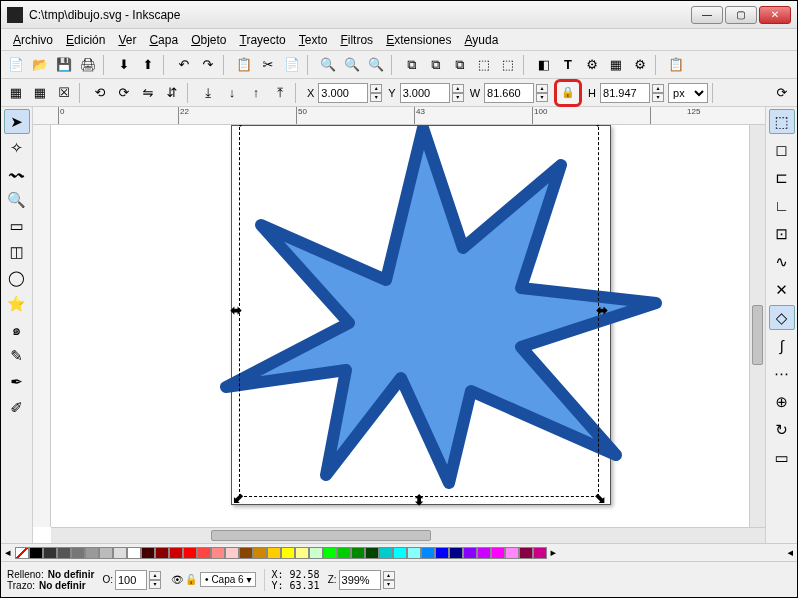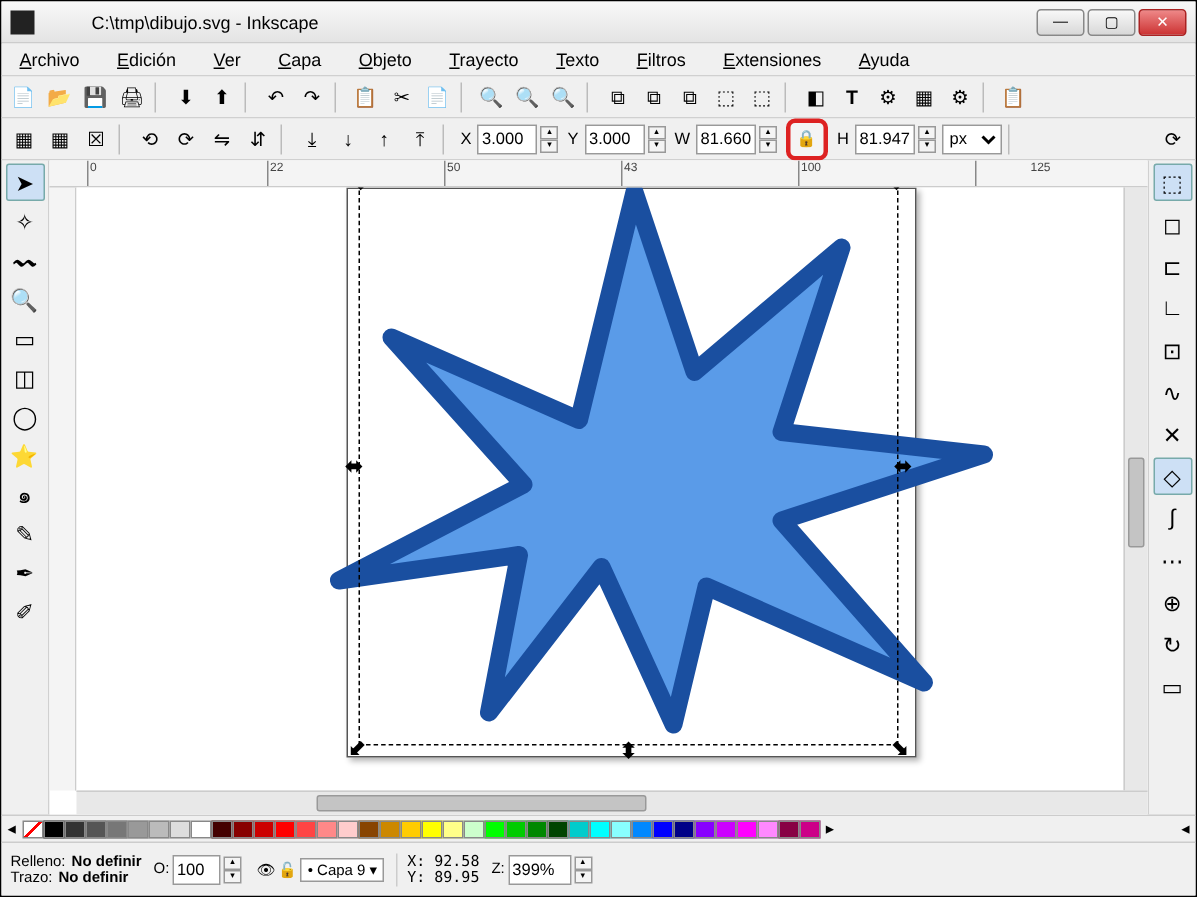--- a/index.html
+++ b/index.html
@@ -1,31 +1,31 @@
 <!DOCTYPE html>
 <html><head>
 <meta charset="utf-8">
 <style>
 * { box-sizing: border-box; margin: 0; padding: 0; }
 body { font-family: "Segoe UI", Tahoma, sans-serif; font-size: 11px; background: #fff; width: 798px; height: 598px; overflow: hidden; position: relative; }
 .window { width: 798px; height: 598px; border: 1px solid #000; background: #f0f0f0; display: flex; flex-direction: column; }
 .titlebar { height: 28px; background: linear-gradient(to bottom, #f8f8f8, #e4e4e4); display: flex; align-items: center; padding: 0 6px; border-bottom: 1px solid #ccc; }
 .titlebar .icon { width: 16px; height: 16px; background: #222; margin-right: 6px; }
-.titlebar .title { flex: 1; font-size: 12px; color: #000; margin-left: 32px; }
+.titlebar .title { flex: 1; font-size: 12px; color: #000; }
 .winbtns { display: flex; gap: 2px; }
 .winbtn { width: 32px; height: 18px; border: 1px solid #888; border-radius: 3px; display: flex; align-items: center; justify-content: center; font-size: 10px; background: linear-gradient(#f8f8f8,#d8d8d8); }
 .winbtn.close { background: linear-gradient(#e88,#c33); color: #fff; border-color: #a22; }
-.menubar { height: 22px; display: flex; align-items: center; padding: 0 6px; gap: 13px; background: #f0f0f0; border-bottom: 1px solid #d0d0d0; }
+.menubar { height: 22px; display: flex; align-items: center; padding: 0 6px; gap: 1px; background: #f0f0f0; border-bottom: 1px solid #d0d0d0; }
 .menubar span { padding: 2px 6px; font-size: 12px; }
 .menubar span u { text-decoration: underline; }
 .toolbar { height: 28px; display: flex; align-items: center; padding: 0 4px; gap: 2px; background: #f0f0f0; border-bottom: 1px solid #d0d0d0; }
 .tbtn { width: 22px; height: 22px; border: 1px solid transparent; border-radius: 2px; display: flex; align-items: center; justify-content: center; font-size: 13px; cursor: pointer; }
 .tsep { width: 6px; height: 20px; border-left: 1px solid #bbb; margin: 0 2px; }
 .tlabel { font-size: 11px; margin: 0 2px; }
-.tinput { width: 40px; height: 20px; font-size: 11px; padding: 0 2px; border: 1px solid #999; background: #fff; }
+.tinput { width: 50px; height: 20px; font-size: 11px; padding: 0 2px; border: 1px solid #999; background: #fff; }
 .spinner { display: inline-flex; flex-direction: column; margin-right: 2px; }
 .spinner div { width: 12px; height: 9px; border: 1px solid #999; font-size: 6px; text-align: center; line-height: 7px; background: #f4f4f4; }
 .lockbox { width: 28px; height: 28px; border: 3px solid #d22; border-radius: 6px; display: flex; align-items: center; justify-content: center; background: #f4f4f4; margin: 0 2px; }
 .unitsel { width: 40px; height: 20px; border: 1px solid #999; font-size: 11px; background: #fff; }
 .mainrow { flex: 1; display: flex; min-height: 0; }
 .toolbox { width: 32px; background: #f0f0f0; border-right: 1px solid #d0d0d0; display: flex; flex-direction: column; align-items: center; padding-top: 2px; gap: 1px; }
 .tool { width: 26px; height: 25px; border: 1px solid transparent; border-radius: 2px; display: flex; align-items: center; justify-content: center; font-size: 15px; }
 .tool.sel { background: #cde0f5; border-color: #7aa; }
 .canvas-area { flex: 1; display: flex; flex-direction: column; background: #fff; position: relative; }
 .hruler { height: 18px; background: #f4f4f4; border-bottom: 1px solid #ccc; position: relative; overflow: hidden; font-size: 8px; color: #444; }
@@ -290,25 +290,25 @@
       <span>O:</span>
       <input class="tinput" style="width: 32px;" value="100">
       <div class="spinner">
           <div>▴</div>
           <div>▾</div>
         </div>
     </div>
     <div class="statgroup">
       <span>👁</span>
       <span>🔓</span>
-      <span class="layersel">• <span>Capa 9</span> ▾</span>
+      <span class="layersel">• <span>Capa 6</span> ▾</span>
     </div>
     <div class="coords">
       <div><span>X:</span> <span>92.58</span></div>
-      <div><span>Y:</span> <span>89.95</span></div>
+      <div><span>Y:</span> <span>63.31</span></div>
     </div>
     <div class="statgroup">
       <span>Z:</span>
       <input class="tinput" style="width: 42px;" value="399%">
       <div class="spinner">
           <div>▴</div>
           <div>▾</div>
         </div>
     </div>
   </div>

